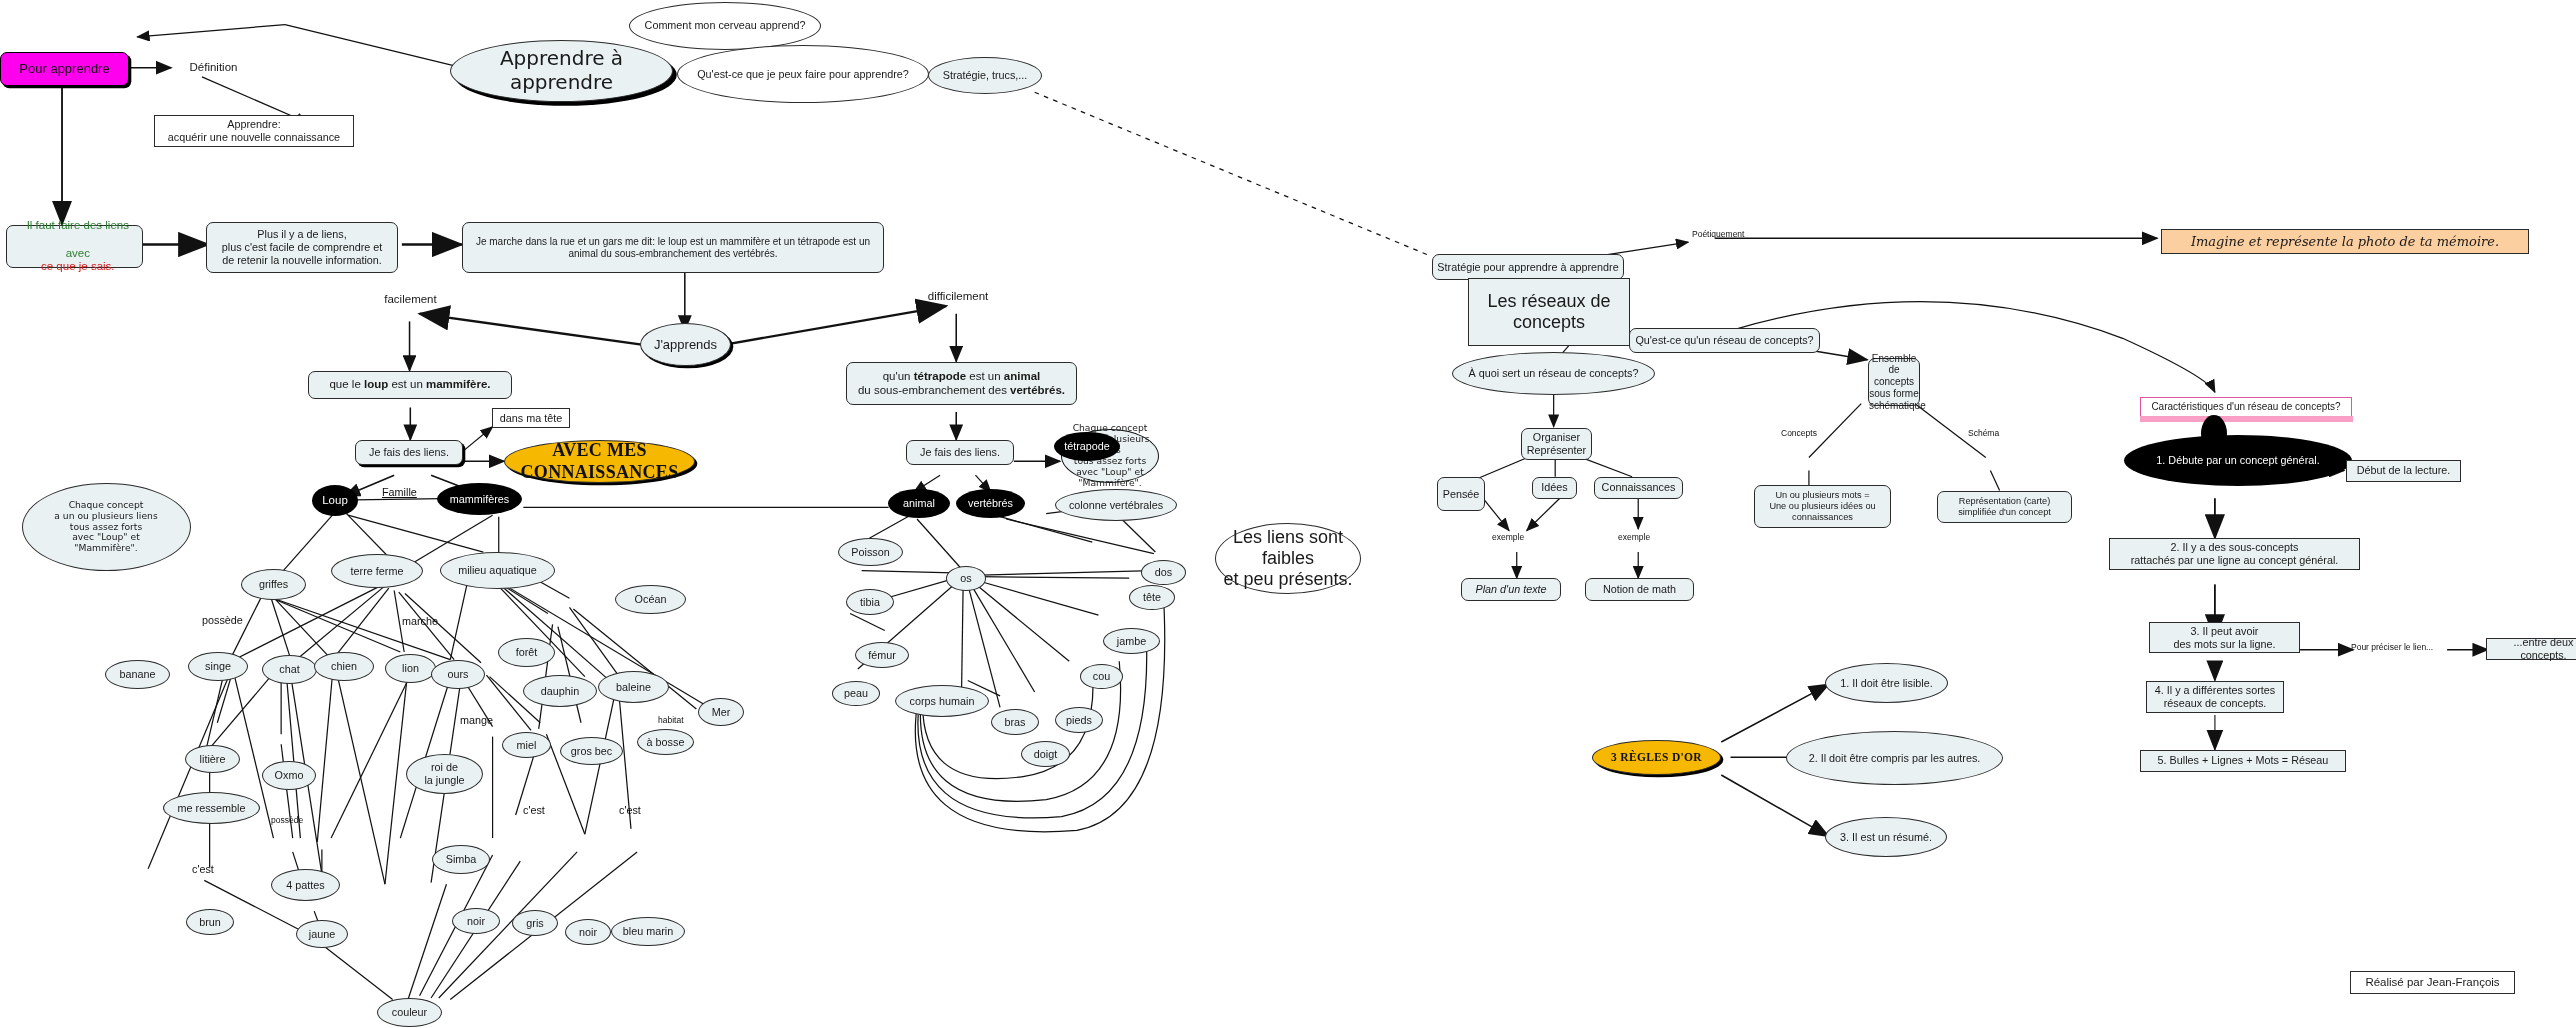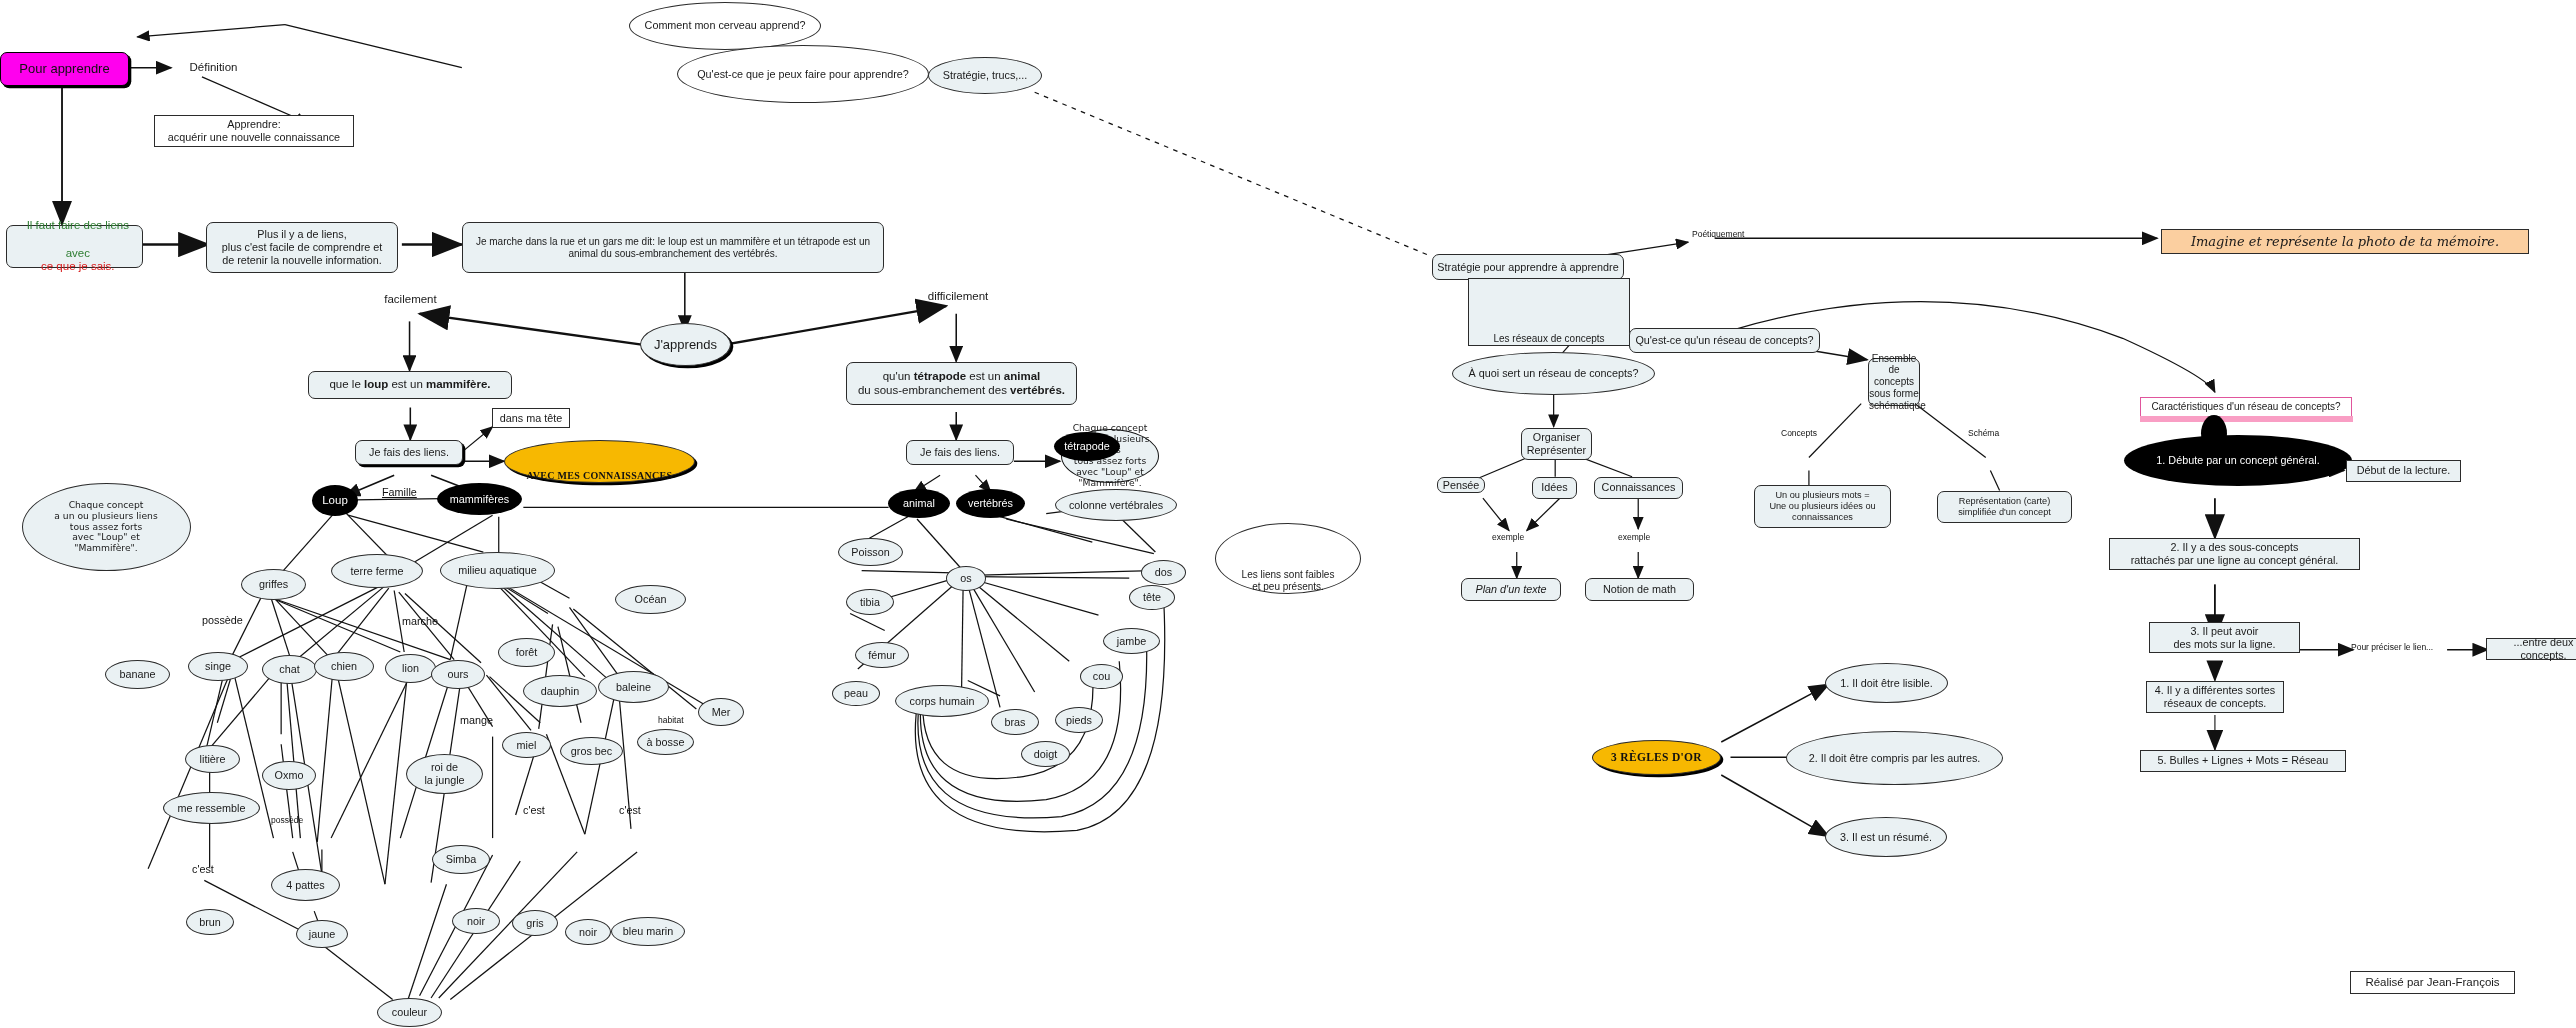--- a/index.html
+++ b/index.html
@@ -27,21 +27,21 @@
   .magenta{background:#ff00ee;border:1.5px solid #000;border-radius:7px;color:#111;}
   .amber{background:#f7b801;border:1.2px solid #2b2b2b;border-radius:50%;color:#111;}
   .peach{background:#fbcfa0;border:1.2px solid #2b2b2b;}
 
   .hi-pink{position:relative;}
   .hi-pink::after{content:"";position:absolute;left:-1.5px;right:-1.5px;bottom:-6.2px;height:6.2px;background:#f99ec4;}
   .red{color:#d81a1a;}
   .green{color:#2e7d32;}
   .serif-bold{font-family:"Liberation Serif", serif;font-weight:bold;letter-spacing:0.3px;}
   .script{font-family:"DejaVu Serif", serif;font-style:italic;} .f12{font-size:9.2px;}
-  .f13{font-size:10px;} .f14{font-size:10.8px;} .f15{font-size:11.5px;} .f16{font-size:10px;align-items:flex-end;}
+  .f13{font-size:10px;} .f14{font-size:10.8px;} .f15{font-size:11.5px;} .f16{font-size:18px;}
   .f17{font-size:13px;}
   .f26{font-size:20px;}
 
   .elabel{position:absolute;font-size:10.8px;color:#111;background:transparent;white-space:nowrap;}
   .elabel.sm{font-size:8.5px;}
 </style>
 </head>
 <body>
 
 <div id="canvas">
@@ -249,20 +249,23 @@
 
   <div class="node plain f15" style="left:171px;top:58px;width:85px;height:20px;justify-content:flex-start;">
     <span>Définition</span>
   </div>
 
   <div class="node rect-white f14" style="left:154px;top:115px;width:200px;height:32px;">
     <span style="white-space:pre-line">Apprendre:
 acquérir une nouvelle connaissance</span>
   </div>
 
+  <div class="node ell shadow f26" style="left:450px;top:40px;width:223px;height:62px;font-family:'DejaVu Sans',sans-serif;">
+    <span>Apprendre à apprendre</span>
+  </div>
 
   <div class="node ell-white f14" style="left:629px;top:1.5px;width:192px;height:48px;">
     <span>Comment mon cerveau apprend?</span>
   </div>
 
   <div class="node ell-white f14" style="left:677px;top:45px;width:252px;height:58px;">
     <span>Qu'est-ce que je peux faire pour apprendre?</span>
   </div>
 
   <div class="node ell f14" style="left:928px;top:57px;width:114px;height:37px;">
@@ -526,21 +529,21 @@
 
   <div class="node ell f14" style="left:1452px;top:352px;width:203px;height:43px;">
     <span>À quoi sert un réseau de concepts?</span>
   </div>
 
   <div class="node rrect f14" style="left:1521px;top:428px;width:71px;height:32px;">
     <span style="white-space:pre-line">Organiser
 Représenter</span>
   </div>
 
-  <div class="node rrect f14" style="left:1437px;top:477px;width:48px;height:16px;">
+  <div class="node rrect f14" style="left:1437px;top:477px;width:48px;height:34px;">
     <span>Pensée</span>
   </div>
   <div class="node rrect f14" style="left:1532px;top:477px;width:45px;height:21.5px;">
     <span>Idées</span>
   </div>
   <div class="node rrect f14" style="left:1594px;top:477px;width:89px;height:21.5px;">
     <span>Connaissances</span>
   </div>
 
   <div class="elabel sm" style="left:1492px;top:532px;">exemple</div>

